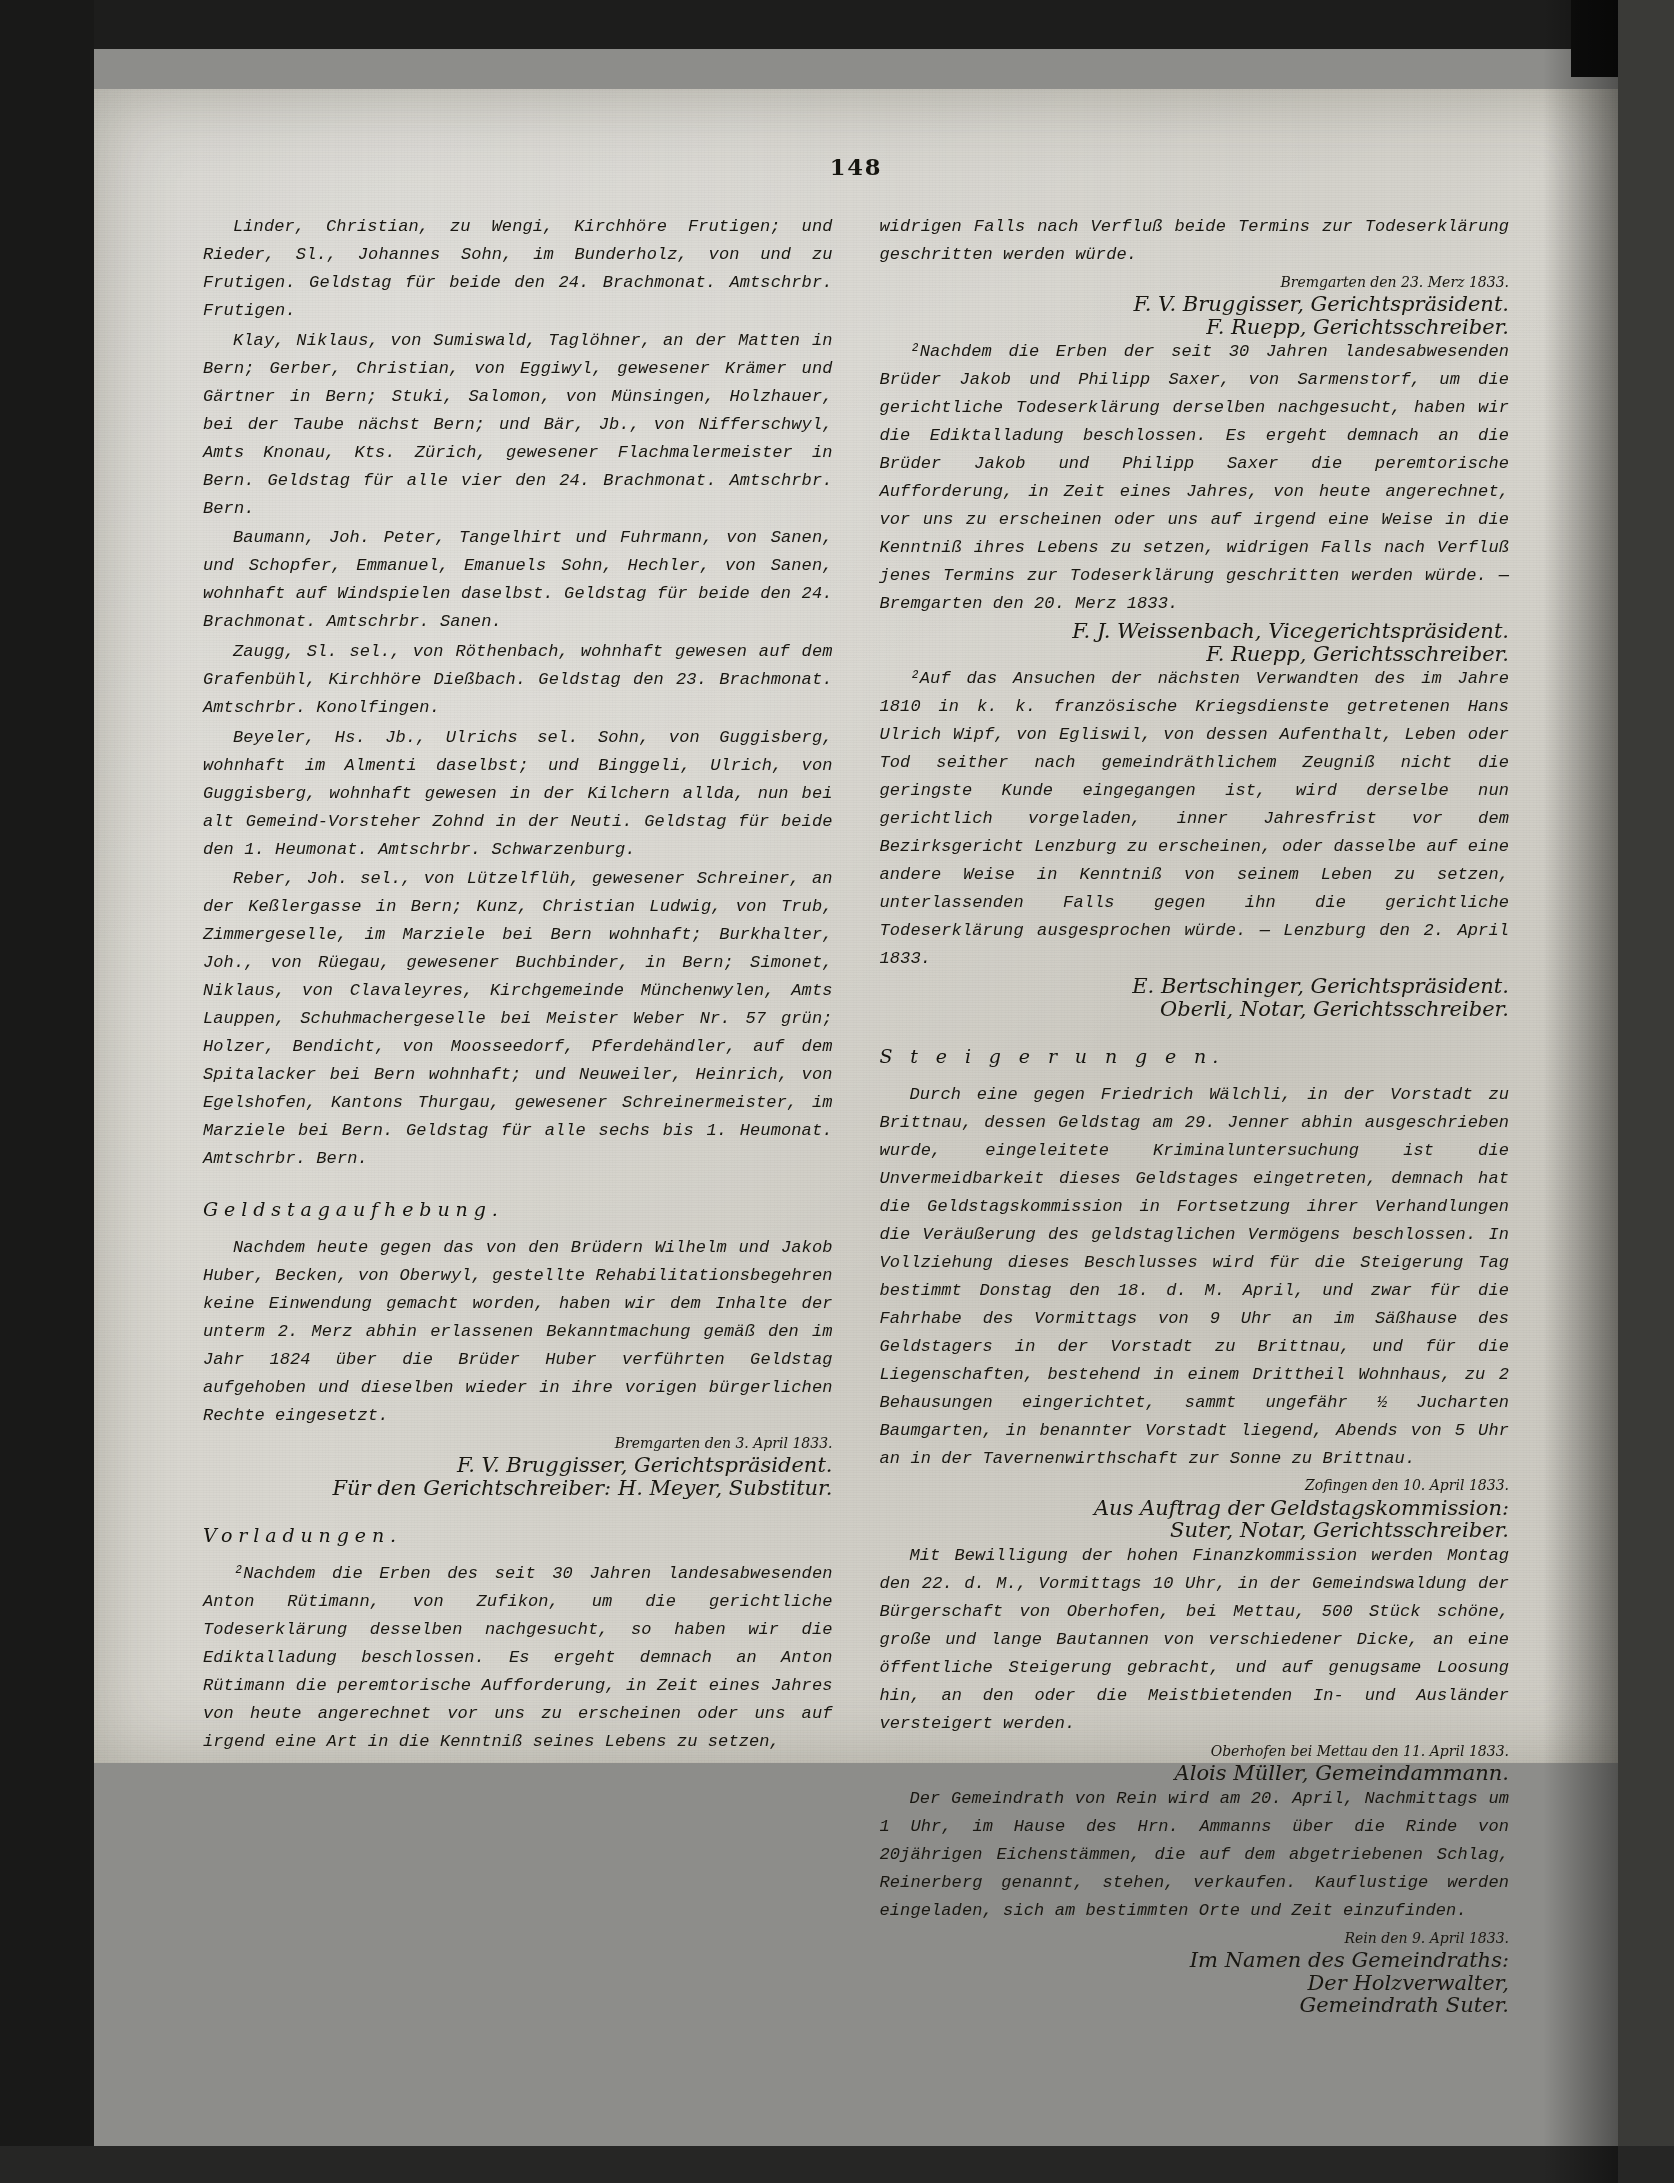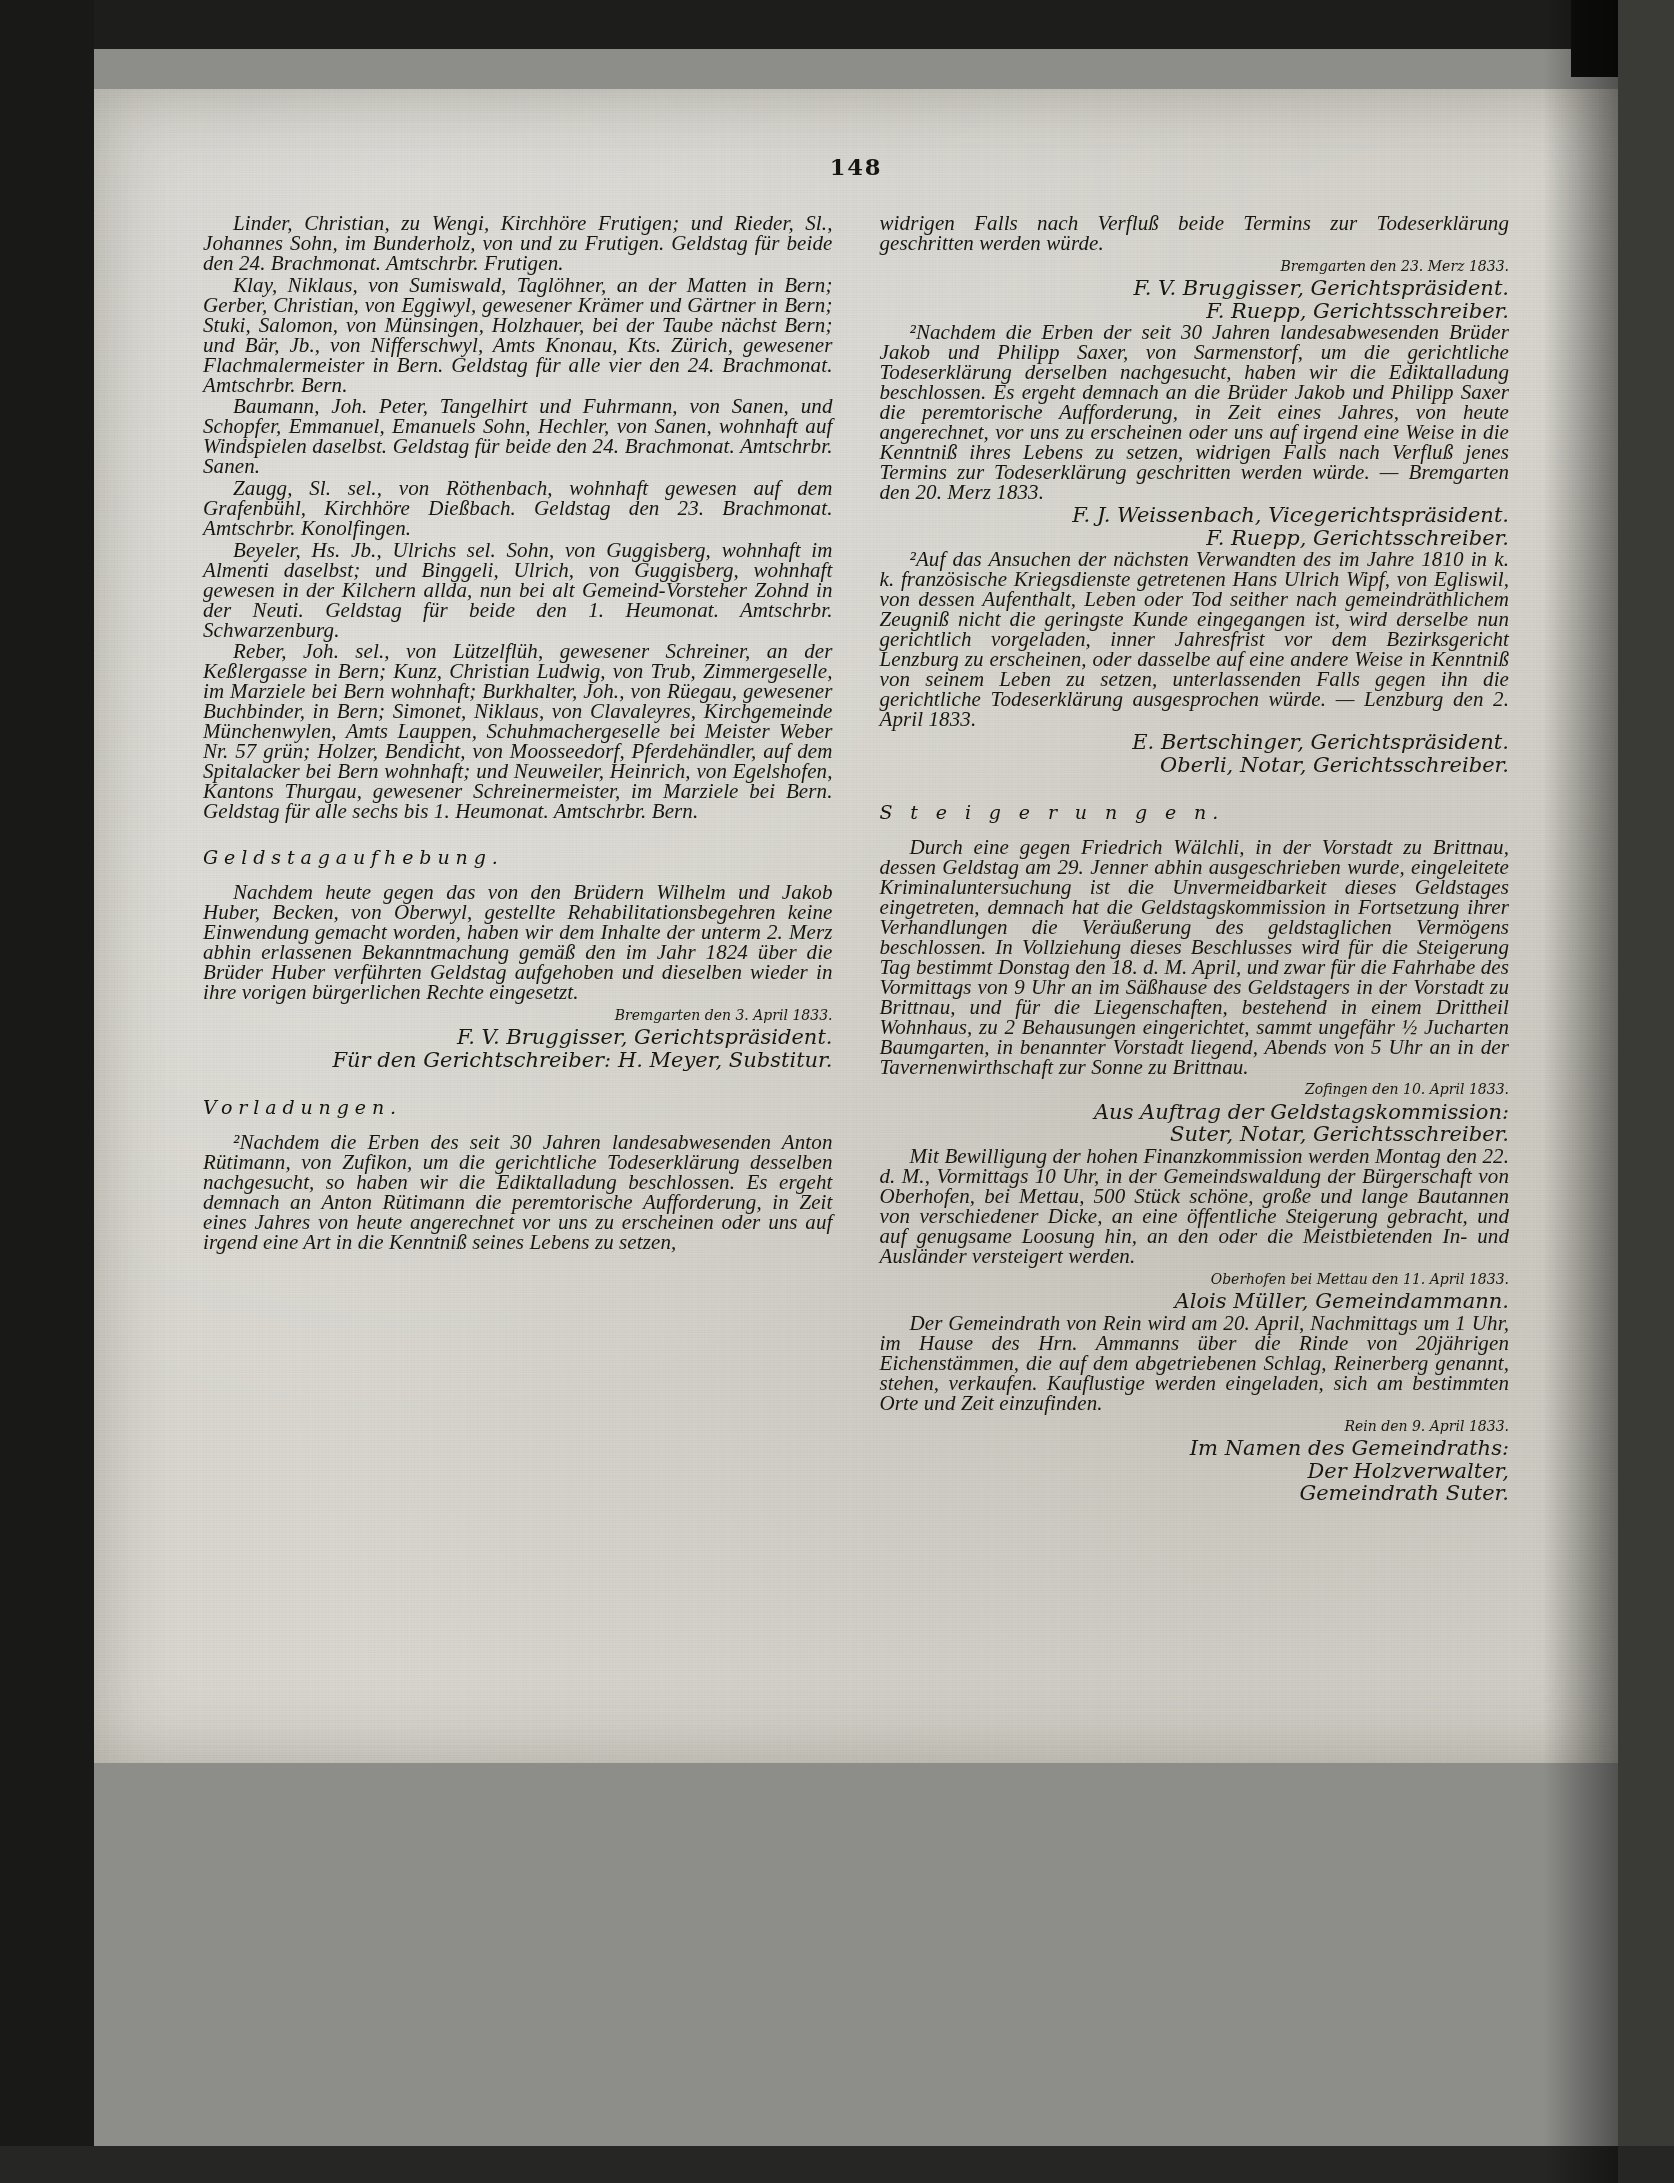--- a/index.html
+++ b/index.html
@@ -82,25 +82,25 @@
   }
   .columns {
     display: flex;
     gap: 47px;
   }
   .col {
     width: 630px;
   }
   p.blk {
     margin: 0 0 1.7px 0;
-    font-size: 21px;
-    line-height: 20px;
+    font-size: 17px;
+    line-height: 28px;
     text-align: justify;
     color: #191711;
-    font-family: Liberation Serif, serif;
+    font-family: Liberation Mono, monospace;
     text-indent: 30px;
     font-style: italic;
     letter-spacing: 0.1px;
   }
   p.blk.noind { text-indent: 0; }
   .sec-head {
     font-size: 19px;
     letter-spacing: 5.9px;
     margin: 25px 0 13.4px 0;
     color: #14130e;

